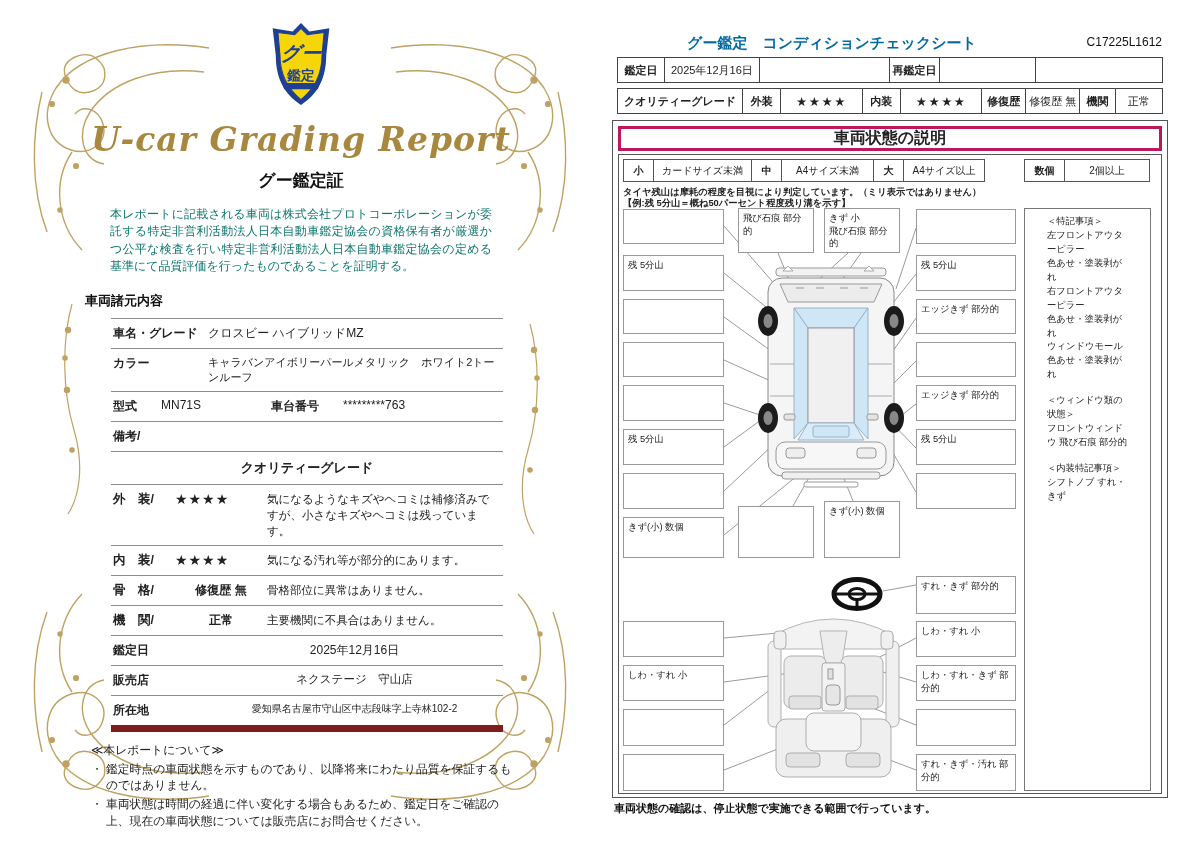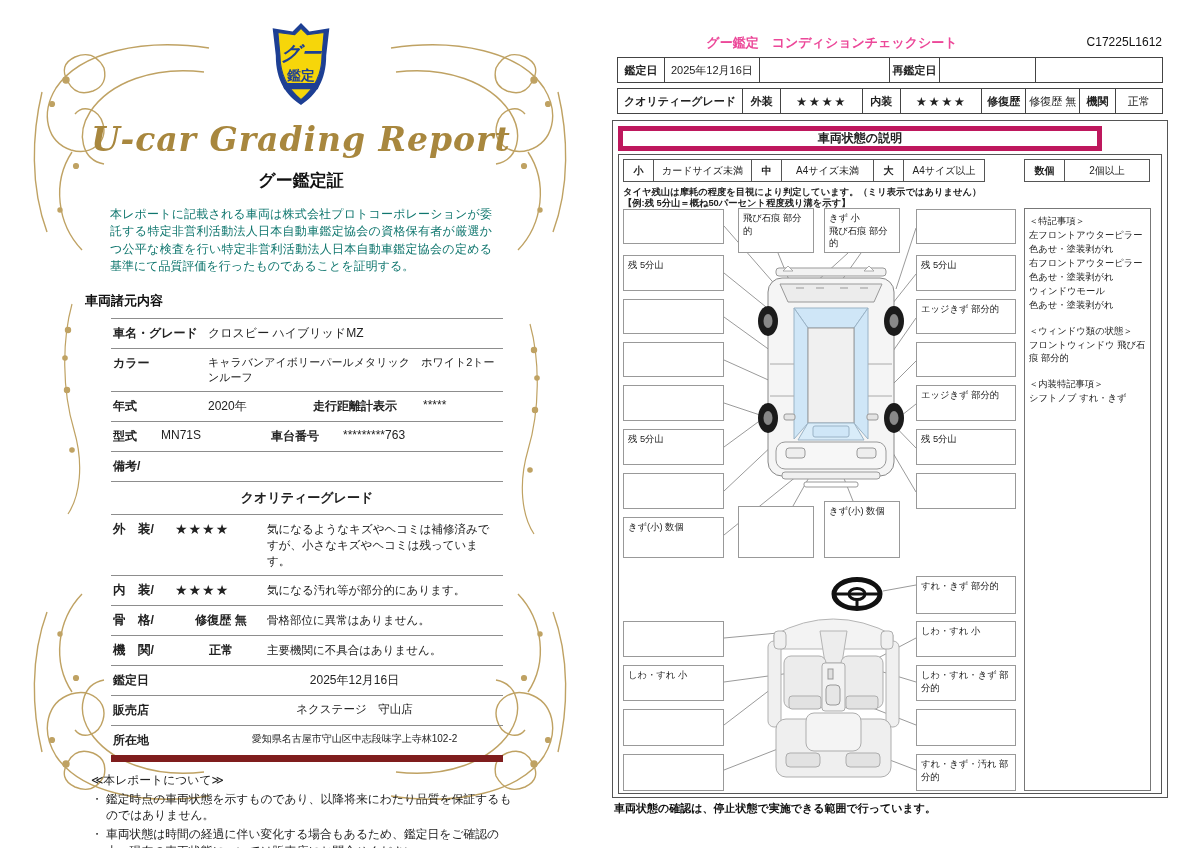--- a/index.html
+++ b/index.html
@@ -26,46 +26,46 @@
   .q-grade.stars{font-size:14px;letter-spacing:1px;text-align:left;}
   .q-desc{flex:1;font-size:11.5px;line-height:1.4;}
   .i-label{font-weight:bold;width:95px;flex:none;}
   .i-value{flex:1;text-align:center;}
   .about{margin:10px 0 0 6px;width:424px;font-size:11.8px;line-height:1.42;}
   .about .bullet{display:flex;margin-top:2px;}
   .about .bullet .dot{flex:none;width:15px;}
   
   .page-right{position:absolute;left:600px;top:0;width:600px;height:848px;}
   .rp-title{position:absolute;left:17px;top:34px;width:430px;text-align:center;
-            font-size:13px;font-weight:bold;color:#ec4899;}
+            font-size:15px;font-weight:bold;color:#0369a1;}
   .rp-code{position:absolute;left:470px;top:35px;width:92px;text-align:right;font-size:12px;color:#111;}
   .rtable{position:absolute;left:17px;width:546px;height:26px;display:flex;
           border:1.2px solid #444;box-sizing:border-box;background:#fff;}
   .rtable .cell{display:flex;align-items:center;justify-content:center;border-right:1.2px solid #444;
                 box-sizing:border-box;font-size:11px;height:100%;}
   .rtable .cell:last-child{border-right:none;}
   .rtable .cell.bold{font-weight:bold;}
   .rtable .cell.stars{font-weight:bold;font-size:12.5px;letter-spacing:1.5px;}
   .bigbox{position:absolute;left:12px;top:120px;width:556px;height:678px;
           border:1.5px solid #555;box-sizing:border-box;background:#fff;}
-  .bb-header{position:absolute;left:5px;top:5px;width:484px;height:25px;border:5px solid #be185d;
+  .bb-header{position:absolute;left:5px;top:5px;width:544px;height:25px;border:3px solid #be185d;
              box-sizing:border-box;display:flex;align-items:center;justify-content:center;
-             font-weight:bold;font-size:12px;}
+             font-weight:bold;font-size:16px;}
   .bb-content{position:absolute;left:5px;top:33px;width:544px;height:640px;border:1px solid #555;
               box-sizing:border-box;}
   .legend{position:absolute;display:flex;border:1px solid #555;height:23px;box-sizing:border-box;background:#fff;}
   .legend .lc{display:flex;align-items:center;justify-content:center;font-size:10px;height:100%;
               border-right:1px solid #555;box-sizing:border-box;}
   .legend .lc:last-child{border-right:none;}
   .legend .lc.key{font-weight:bold;}
   .tire-note{position:absolute;left:10px;font-size:9.3px;font-weight:bold;color:#222;white-space:nowrap;}
   .abox{position:absolute;border:1px solid #999;background:#fff;box-sizing:border-box;
         font-size:9.3px;padding:3px 4px;line-height:1.35;color:#222;z-index:3;}
   .sidebar{position:absolute;left:411px;top:87px;width:127px;height:583px;border:1px solid #777;
-           box-sizing:border-box;padding:6px 4px;font-size:9.3px;line-height:1.5;color:#222;background:#fff;z-index:3;}
+           box-sizing:border-box;padding:6px 22px;font-size:9.3px;line-height:1.5;color:#222;background:#fff;z-index:3;}
   .sidebar .gap{height:12px;}
   .lines-svg{position:absolute;left:0;top:0;width:556px;height:678px;z-index:1;pointer-events:none;}
   .diagram-svg{position:absolute;z-index:2;}
   .bb-footnote{position:absolute;left:14px;top:801px;font-size:11px;font-weight:bold;color:#111;}
 </style>
 </head>
 <body>
 
 <div id="app">
 
@@ -131,26 +131,20 @@
       <div class="sec-heading">車両諸元内容</div>
 
       <div class="spec-table">
         <div class="srow">
           <span class="lb">車名・グレード</span>
           <span class="vl">クロスビー ハイブリッドMZ</span>
         </div>
         <div class="srow">
           <span class="lb">カラー</span>
           <span class="vl" style="font-size:11px">キャラバンアイボリーパールメタリック　ホワイト2トーンルーフ</span>
-        </div>
-        <div class="srow">
-          <span class="lb">年式</span>
-          <span style="width:105px">2020年</span>
-          <span class="lb2" style="width:110px">走行距離計表示</span>
-          <span>*****</span>
         </div>
         <div class="srow">
           <span class="lb" style="width:48px">型式</span>
           <span style="width:110px">MN71S</span>
           <span class="lb2" style="width:72px">車台番号</span>
           <span>*********763</span>
         </div>
         <div class="srow">
           <span class="lb">備考/</span>
         </div>

